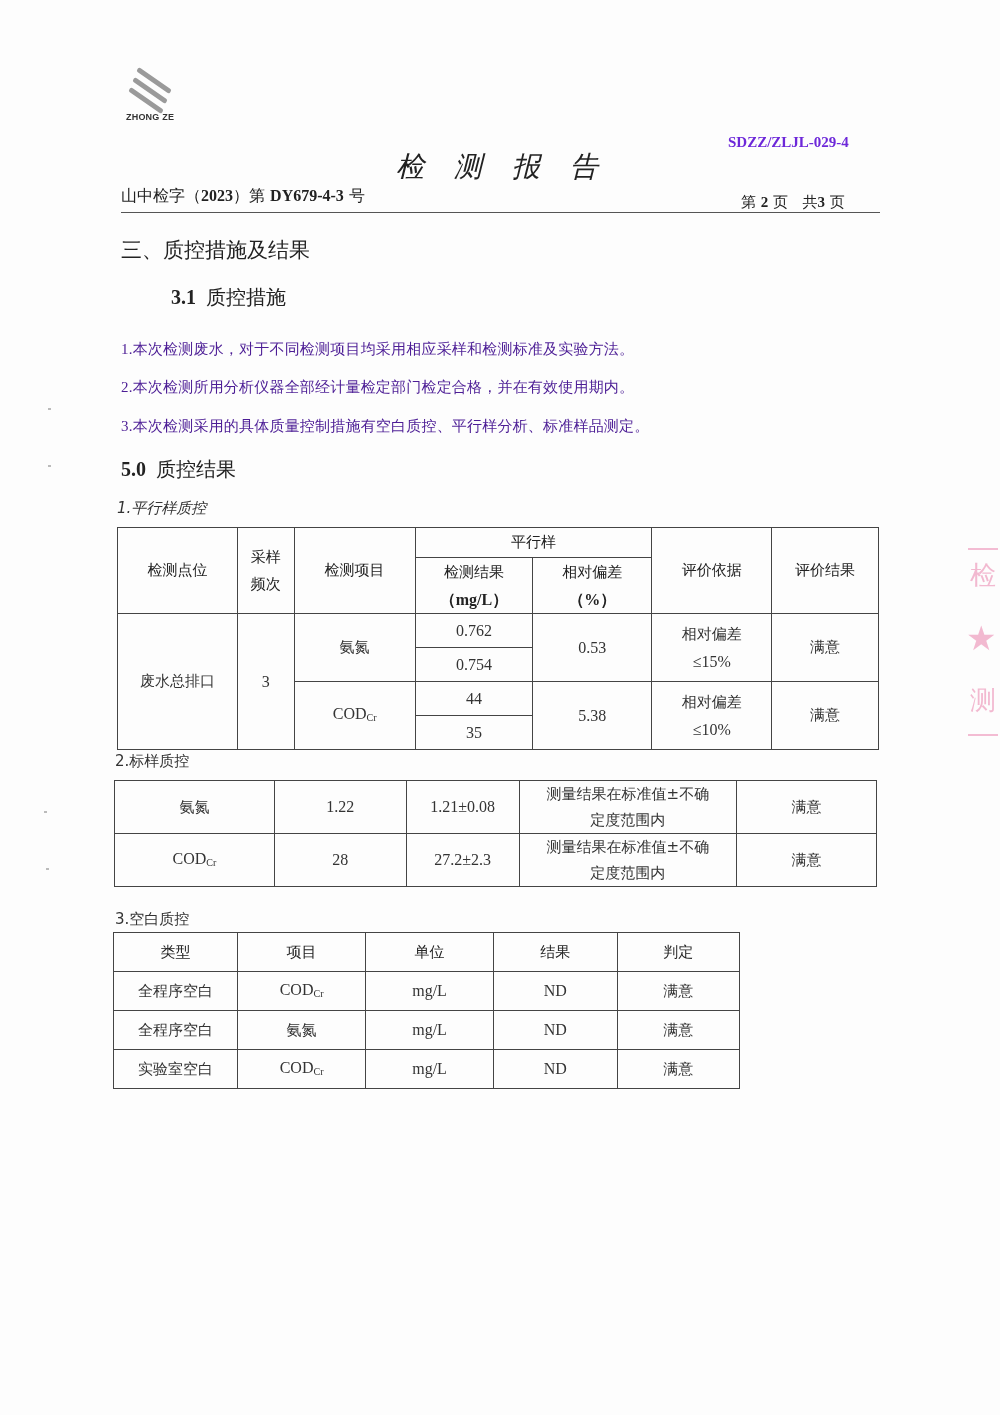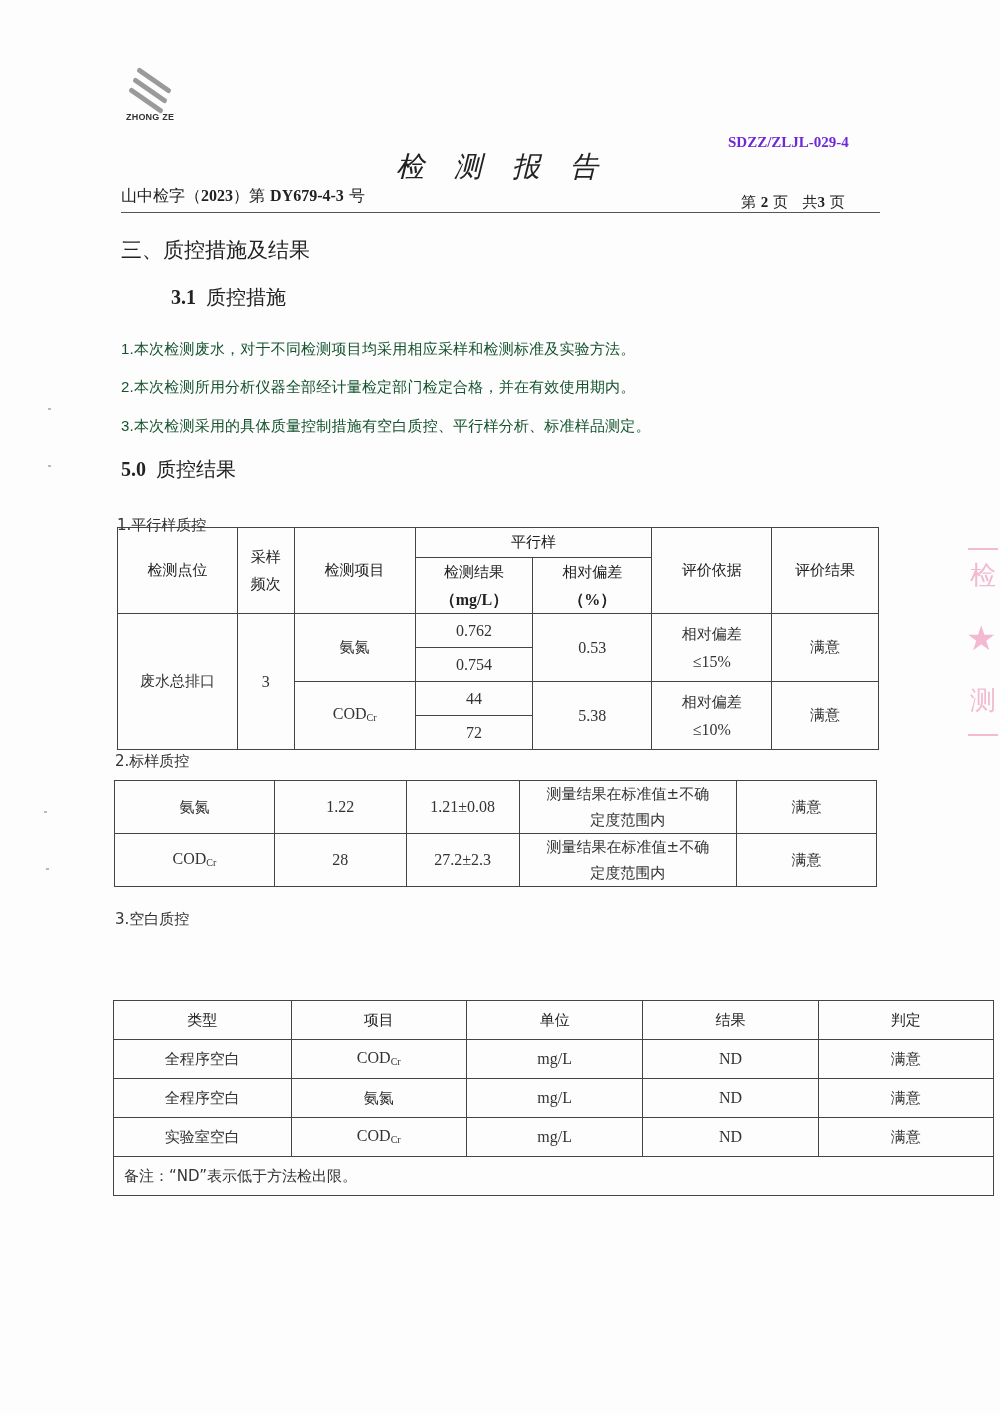--- a/index.html
+++ b/index.html
@@ -11,21 +11,21 @@
   .logo-text { left:126px; top:112px; font-family:"Liberation Sans",sans-serif; font-weight:bold; font-size:9px; color:#333; letter-spacing:0.2px; }
   .code { left:728px; top:134px; font-family:"Liberation Serif",serif; font-weight:bold; font-size:15px; color:#6d28d9; }
   .title { left:396px; top:148px; font-size:28px; letter-spacing:30px; color:#222; font-family:"DejaVu Sans",sans-serif; font-weight:normal;font-style:italic; }
   .docno { left:121px; top:186px; font-size:16px; color:#222; }
   .docno b { font-family:"Liberation Serif",serif; }
   .pageinfo { left:741px; top:193px; font-size:15px; color:#222; }
   .rule { left:121px; top:212px; width:759px; height:1px; background:#555; }
   .h1 { left:121px; top:236px; font-size:21px; color:#222; font-family:"DejaVu Sans",sans-serif; }
   .h2 { font-size:20px; color:#222; font-family:"DejaVu Sans",sans-serif; }
   .h2 .num { font-family:"Liberation Serif",serif; font-weight:bold; margin-right:10px; }
-  .para { left:121px; font-size:15px; color:#14532d; font-family:Liberation Sans, sans-serif; letter-spacing:0.2px; }
+  .para { left:121px; font-size:15px; color:#4c1d95; font-family:Liberation Serif, serif; letter-spacing:0.2px; }
   .sub { font-size:15px; color:#333; font-family:"DejaVu Sans",sans-serif; }
   table { position:absolute; border-collapse:collapse; font-size:15px; color:#333; }
   td { border:1.3px solid #444; text-align:center; vertical-align:middle; padding:0; line-height:27px; font-family:"DejaVu Sans",sans-serif; }
   td .lat { font-family:"Liberation Serif",serif; font-size:16px;text-align:center; }
   .hdr { color:#222; }
   .hdr .lat { font-weight:bold; }
   sub.cr { font-size:10px; vertical-align:-2px; }
   .stamp { right:0; top:548px; width:36px; height:190px; }
   .stamp .s { position:absolute; left:6px; color:#f0a9c6; font-size:26px; font-family:"DejaVu Sans",sans-serif; opacity:0.8; }
   .speck { width:3px; height:2px; background:#bbb; }
@@ -61,21 +61,21 @@
   <span class="num">3.1</span><span>质控措施</span>
 </div>
 <div class="abs para" style="top:340px;">1.本次检测废水，对于不同检测项目均采用相应采样和检测标准及实验方法。</div>
 <div class="abs para" style="top:378px;">2.本次检测所用分析仪器全部经计量检定部门检定合格，并在有效使用期内。</div>
 <div class="abs para" style="top:417px;">3.本次检测采用的具体质量控制措施有空白质控、平行样分析、标准样品测定。</div>
 
 <div class="abs h2" style="left:121px;top:456px;">
   <span class="num">5.0</span><span>质控结果</span>
 </div>
 
-<div class="abs sub" style="left:117px;top:516px;">1.平行样质控</div>
+<div class="abs sub" style="left:117px;top:499px;font-style:italic;">1.平行样质控</div>
 <table style="left:117px;top:527px;width:762px;">
   <colgroup>
       <col style="width:120px">
       <col style="width:57px">
       <col style="width:121px">
       <col style="width:118px">
       <col style="width:119px">
       <col style="width:120px">
       <col style="width:107px">
     </colgroup>
@@ -120,21 +120,21 @@
     <td rowspan="2"><span class="lat">COD</span><sub class="cr lat">Cr</sub></td>
     <td><span class="lat">44</span></td>
     <td rowspan="2"><span class="lat">5.38</span></td>
     <td rowspan="2">
           <div>相对偏差</div>
           <div class="lat">≤10%</div>
         </td>
     <td rowspan="2">满意</td>
   </tr>
   <tr style="height:34px;">
-    <td><span class="lat">72</span></td>
+    <td><span class="lat">35</span></td>
   </tr>
 </tbody>
   </table>
 
 <div class="abs sub" style="left:115px;top:752px;">2.标样质控</div>
 <table style="left:114px;top:780px;width:763px;">
   <colgroup>
       <col style="width:160px">
       <col style="width:132px">
       <col style="width:113px">
@@ -159,21 +159,21 @@
     <td style="line-height:26px;">
           <div>测量结果在标准值±不确</div>
           <div>定度范围内</div>
         </td>
     <td>满意</td>
   </tr>
 </tbody>
   </table>
 
 <div class="abs sub" style="left:115px;top:910px;">3.空白质控</div>
-<table style="left:113px;top:1000px;width:881px;">
+<table style="left:113px;top:932px;width:627px;">
   <colgroup>
       <col style="width:154px">
       <col style="width:152px">
       <col style="width:153px">
       <col style="width:152px">
       <col style="width:152px">
     </colgroup>
   <tbody>
       <tr class="hdr" style="height:39px;">
     <td>类型</td>
@@ -196,23 +196,20 @@
     <td><span class="lat">ND</span></td>
     <td>满意</td>
   </tr>
   <tr style="height:39px;">
     <td>实验室空白</td>
     <td><span class="lat">COD</span><sub class="cr lat">Cr</sub></td>
     <td><span class="lat">mg/L</span></td>
     <td><span class="lat">ND</span></td>
     <td>满意</td>
   </tr>
-  <tr style="height:39px;">
-    <td colspan="5" style="text-align:left;padding-left:10px;">备注：“ND”表示低于方法检出限。</td>
-  </tr>
 </tbody>
   </table>
 
 <div class="abs stamp">
   <div class="abs" style="left:4px;top:0;width:30px;height:2px;background:#f3bcd3;"></div>
   <div class="s" style="top:10px;">检</div>
   <div class="s" style="top:70px;font-size:34px;left:2px;">★</div>
   <div class="s" style="top:135px;">测</div>
   <div class="abs" style="left:4px;top:186px;width:30px;height:2px;background:#f3bcd3;"></div>
 </div>

